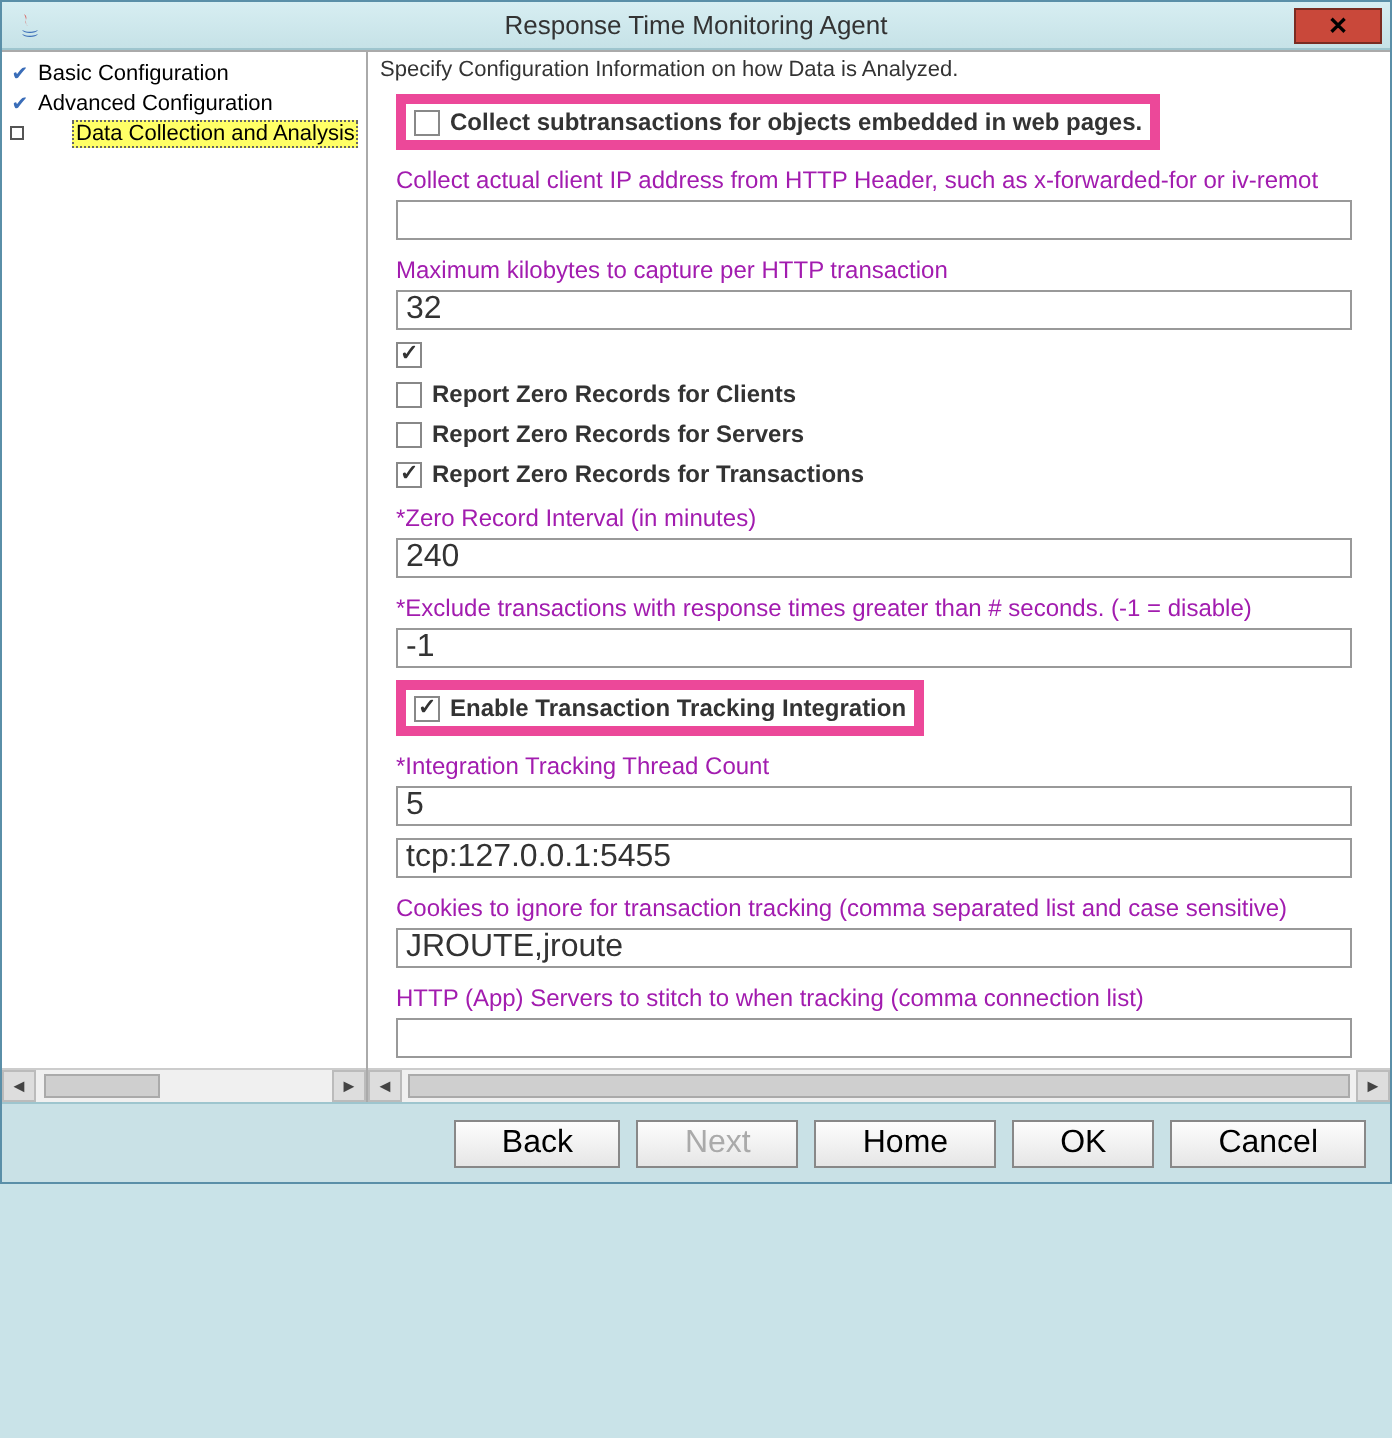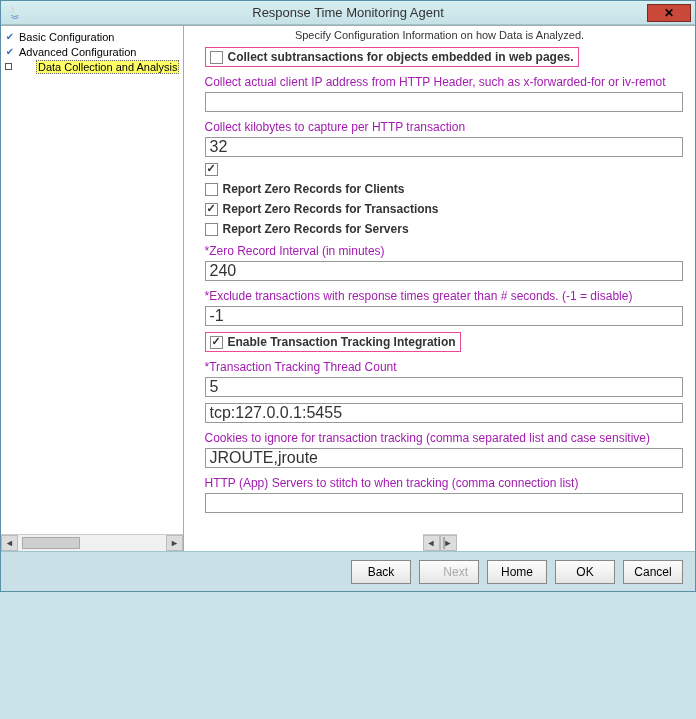--- a/index.html
+++ b/index.html
@@ -130,21 +130,20 @@
     top: 2px;
     bottom: 2px;
     background: #cfcfcf;
     border: 1px solid #aaa;
   }
   .main {
     flex: 1;
     display: flex;
     flex-direction: column;
     position: relative;
-    align-items: center;
   }
   .main-desc {
     padding: 3px 6px 2px 6px;
     color: #333;
   }
   .form {
     flex: 1;
     padding: 4px 6px 0 14px;
     overflow: hidden;
     font-size: 12px;
@@ -172,21 +171,21 @@
     left: 1px;
     font-size: 11px;
     color: #333;
     font-weight: bold;
   }
   .chk .chklabel {
     color: #333;
     font-weight: bold;
   }
   .chk.boxed {
-    border: 1px solid #ec4899;
+    border: 5px solid #ec4899;
     padding: 2px 4px;
     display: inline-flex;
   }
   .lblrow {
     font-weight: normal;
     color: #a21caf;
     margin-top: 8px;
     margin-bottom: 3px;
   }
   .textinput {
@@ -208,23 +207,23 @@
     justify-content: flex-end;
     gap: 8px;
     padding-right: 12px;
   }
   .btn {
     min-width: 60px;
     height: 24px;
     background: linear-gradient(#fdfdfd, #e6e6e6);
     border: 1px solid #888;
     font-family: inherit;
-    font-size: 12px;
+    font-size: 16px;
     cursor: pointer;
-    padding: 0 10px;
+    padding: 0 23px;
   }
   .btn:disabled {
     color: #aaa;
     cursor: default;
     text-align: right;
   }
 </style>
 </head>
 <body>
 
@@ -284,64 +283,64 @@
         <div class="row">
           <label class="chk boxed">
             <span class="chkbox"></span>
             <span class="chklabel">Collect subtransactions for objects embedded in web pages.</span>
           </label>
         </div>
 
         <div class="lblrow">Collect actual client IP address from HTTP Header, such as x-forwarded-for or iv-remot</div>
         <div class="row"><input class="textinput" value="" style=""></div>
 
-        <div class="lblrow">Collect kilobytes to capture per HTTP transaction</div>
+        <div class="lblrow">Maximum kilobytes to capture per HTTP transaction</div>
         <div class="row"><input class="textinput" value="32" style=""></div>
 
         <div class="row">
           <label class="chk">
             <span class="chkbox checked"></span>
           </label>
         </div>
 
         <div class="row">
           <label class="chk">
             <span class="chkbox"></span>
             <span class="chklabel">Report Zero Records for Clients</span>
           </label>
         </div>
 
         <div class="row">
           <label class="chk">
+            <span class="chkbox"></span>
+            <span class="chklabel">Report Zero Records for Servers</span>
+          </label>
+        </div>
+
+        <div class="row">
+          <label class="chk">
             <span class="chkbox checked"></span>
             <span class="chklabel">Report Zero Records for           Transactions</span>
-          </label>
-        </div>
-
-        <div class="row">
-          <label class="chk">
-            <span class="chkbox"></span>
-            <span class="chklabel">Report Zero Records for Servers</span>
           </label>
         </div>
 
         <div class="lblrow">*Zero Record Interval (in minutes)</div>
         <div class="row"><input class="textinput" value="240" style=""></div>
 
         <div class="lblrow">*Exclude transactions with response times greater than # seconds. (-1 = disable)</div>
         <div class="row"><input class="textinput" value="-1" style=""></div>
 
         <div class="row">
           <label class="chk boxed">
             <span class="chkbox checked"></span>
             <span class="chklabel">Enable Transaction Tracking Integration</span>
           </label>
         </div>
 
-        <div class="lblrow">*Transaction Tracking Thread Count</div>
+        <div class="lblrow">*Integration Tracking Thread Count</div>
         <div class="row"><input class="textinput" value="5" style=""></div>
 
         <div class="row"><input class="textinput" value="tcp:127.0.0.1:5455" style=""></div>
 
         <div class="lblrow">Cookies to ignore for transaction tracking (comma separated list and case sensitive)</div>
         <div class="row"><input class="textinput" value="JROUTE,jroute" style=""></div>
 
         <div class="lblrow">HTTP (App) Servers to stitch to when tracking (comma connection list)</div>
         <div class="row"><input class="textinput" value="" style=""></div>
 

